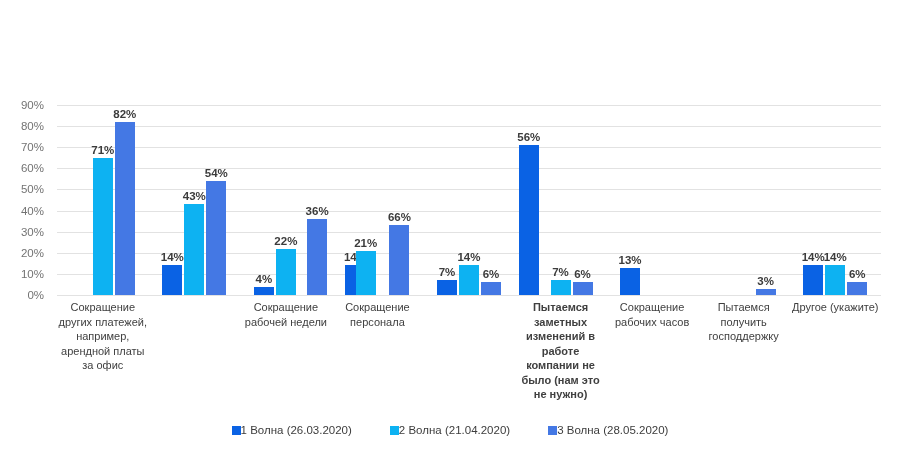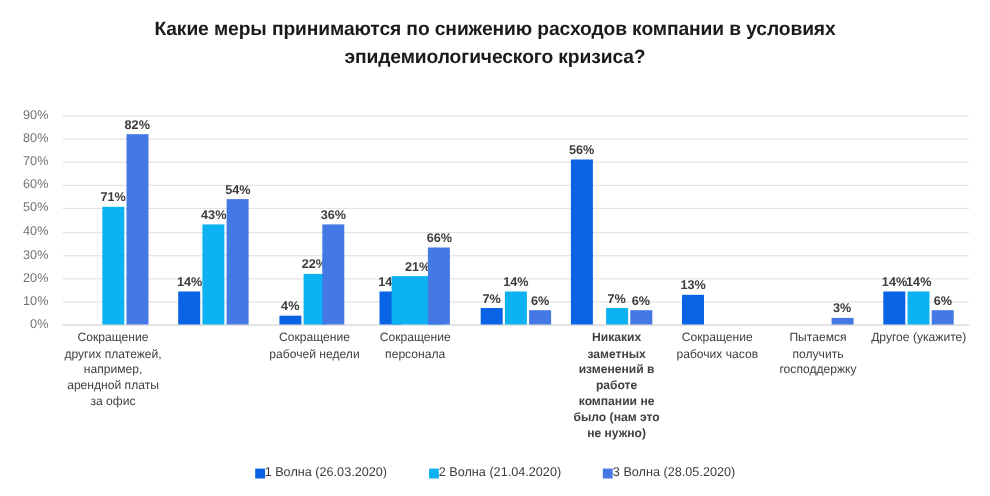--- a/index.html
+++ b/index.html
@@ -62,21 +62,20 @@
   }
   .legend-item{display:flex;align-items:center;gap:0;}
   .swatch{width:9px;height:9px;display:inline-block;}
   .legend-label{font-size:11.5px;color:#3c3c3c;white-space:nowrap;}
 </style>
 </head>
 <body>
 
 <div id="chart-root">
 
-  <div class="chart-title">Какие меры принимаются по снижению расходов компании в условиях эпидемиологического кризиса?</div>
 
   <div class="yaxis">
       <div class="ytick" style="top: 0px;">90%</div>
       <div class="ytick" style="top: 21.1111px;">80%</div>
       <div class="ytick" style="top: 42.2222px;">70%</div>
       <div class="ytick" style="top: 63.3333px;">60%</div>
       <div class="ytick" style="top: 84.4444px;">50%</div>
       <div class="ytick" style="top: 105.556px;">40%</div>
       <div class="ytick" style="top: 126.667px;">30%</div>
       <div class="ytick" style="top: 147.778px;">20%</div>
@@ -89,21 +88,21 @@
       <div class="gridline" style="top: 21.1111px;"></div>
       <div class="gridline" style="top: 42.2222px;"></div>
       <div class="gridline" style="top: 63.3333px;"></div>
       <div class="gridline" style="top: 84.4444px;"></div>
       <div class="gridline" style="top: 105.556px;"></div>
       <div class="gridline" style="top: 126.667px;"></div>
       <div class="gridline" style="top: 147.778px;"></div>
       <div class="gridline" style="top: 168.889px;"></div>
       <div class="gridline" style="top: 190px;"></div>
       <div class="group" style="left: 0px; width: 91.5556px;">
-        <div class="bar" style="left: 35.7778px; height: 107px;">
+        <div class="bar" style="left: 35.7778px; height: 137px;">
           <div class="fill" style="height: 100%; background: rgb(13, 178, 242);"></div>
           <span class="val">71%</span>
         </div>
         <div class="bar" style="left: 57.7778px; height: 173.111px;">
           <div class="fill" style="height: 100%; background: rgb(68, 120, 228);"></div>
           <span class="val">82%</span>
         </div>
       </div>
       <div class="group" style="left: 91.5556px; width: 91.5556px;">
         <div class="bar" style="left: 13.7778px; height: 29.5556px;">
@@ -121,31 +120,31 @@
       </div>
       <div class="group" style="left: 183.111px; width: 91.5556px;">
         <div class="bar" style="left: 13.7778px; height: 8.44444px;">
           <div class="fill" style="height: 100%; background: rgb(10, 98, 228);"></div>
           <span class="val">4%</span>
         </div>
         <div class="bar" style="left: 35.7778px; height: 46.4444px;">
           <div class="fill" style="height: 100%; background: rgb(13, 178, 242);"></div>
           <span class="val">22%</span>
         </div>
-        <div class="bar" style="left: 53px; height: 91px;">
+        <div class="bar" style="left: 67px; height: 76px;">
           <div class="fill" style="height: 100%; background: rgb(68, 120, 228);"></div>
           <span class="val">36%</span>
         </div>
       </div>
       <div class="group" style="left: 274.667px; width: 91.5556px;">
         <div class="bar" style="left: 13.7778px; height: 29.5556px;">
           <div class="fill" style="height: 100%; background: rgb(10, 98, 228);"></div>
           <span class="val">14%</span>
         </div>
-        <div class="bar" style="left: 24px; height: 44.3333px; padding-left: 28px;">
+        <div class="bar" style="left: 24px; height: 44.3333px;">
           <div class="fill" style="height: 100%; background: rgb(13, 178, 242);"></div>
           <span class="val">21%</span>
         </div>
         <div class="bar" style="left: 57.7778px; height: 69.6667px;">
           <div class="fill" style="height: 100%; background: rgb(68, 120, 228);"></div>
           <span class="val">66%</span>
         </div>
       </div>
       <div class="group" style="left: 366.222px; width: 91.5556px;">
         <div class="bar" style="left: 13.7778px; height: 14.7778px;">
@@ -200,21 +199,21 @@
           <div class="fill" style="height: 100%; background: rgb(68, 120, 228);"></div>
           <span class="val">6%</span>
         </div>
       </div>
     </div>
 
   <div class="cats">
       <div class="cat" style="left: 0px; width: 91.5556px;">Сокращение других платежей, например, арендной платы за офис</div>
       <div class="cat" style="left: 183.111px; width: 91.5556px;">Сокращение рабочей недели</div>
       <div class="cat" style="left: 274.667px; width: 91.5556px;">Сокращение персонала</div>
-      <div class="cat bold" style="left: 457.778px; width: 91.5556px;">Никаких заметных изменений в работе компании не было (нам это не нужно)</div>
+      <div class="cat bold" style="left: 457.778px; width: 91.5556px;">Пытаемся заметных изменений в работе компании не было (нам это не нужно)</div>
       <div class="cat" style="left: 549.333px; width: 91.5556px;">Сокращение рабочих часов</div>
       <div class="cat" style="left: 640.889px; width: 91.5556px;">Пытаемся получить господдержку</div>
       <div class="cat" style="left: 732.444px; width: 91.5556px;">Другое (укажите)</div>
     </div>
 
   <div class="legend">
       <div class="legend-item">
         <span class="swatch" style="background: rgb(10, 98, 228);"></span>
         <span class="legend-label">1 Волна (26.03.2020)</span>
       </div>

